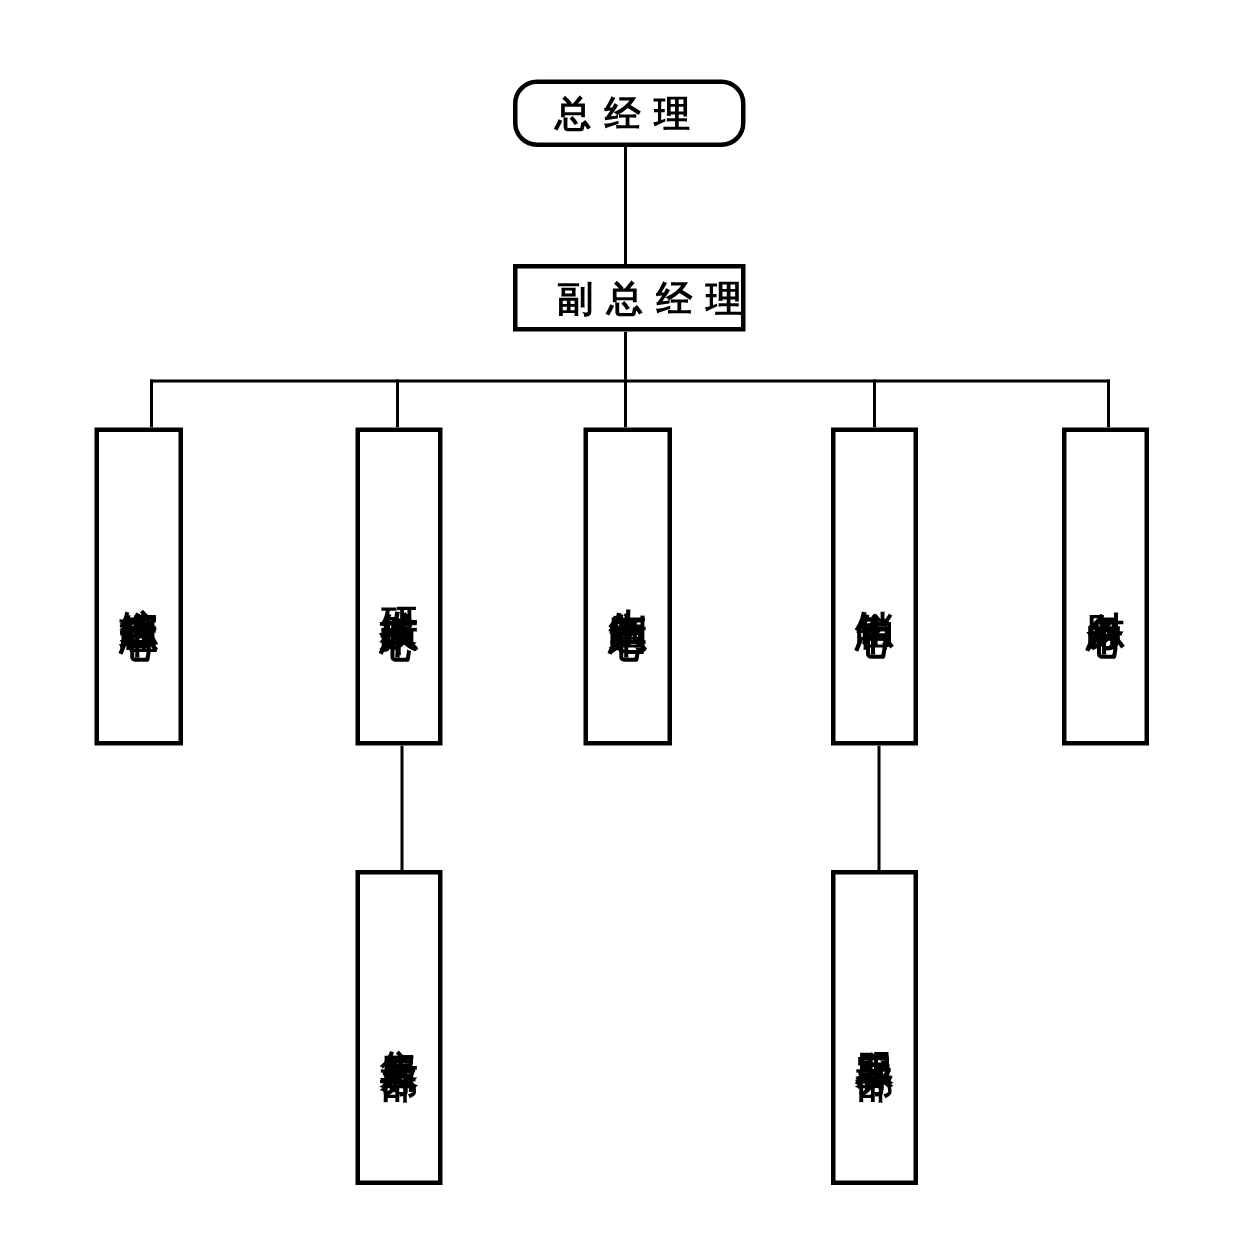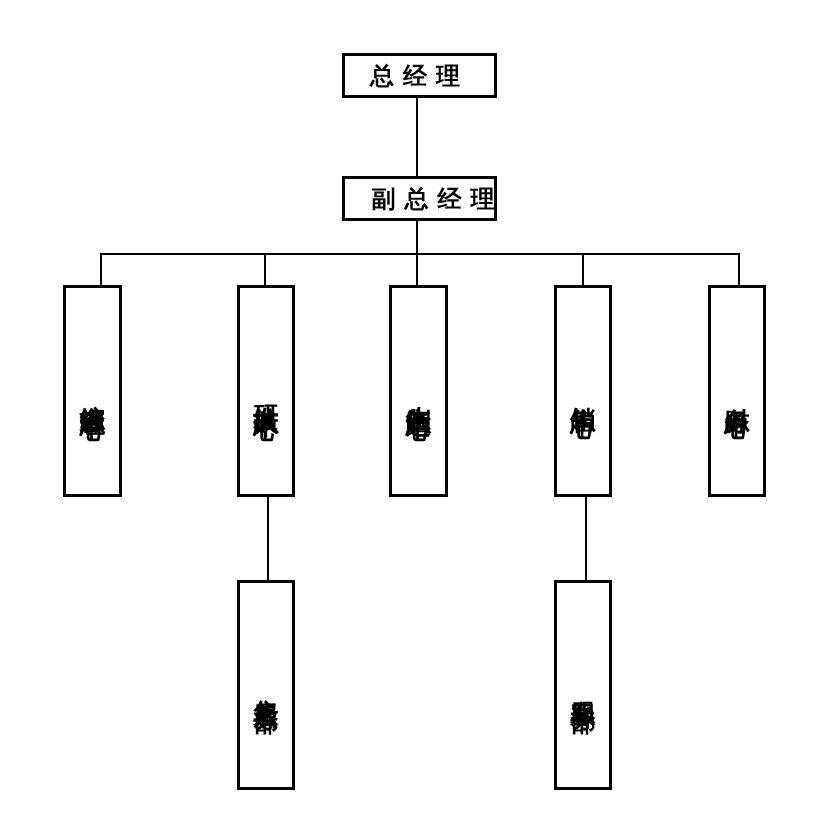--- a/index.html
+++ b/index.html
@@ -39,21 +39,21 @@
     font-weight: bold;
     letter-spacing: 2px;
     line-height: 1;
     white-space: nowrap;
   }
   .line {
     position: absolute;
     background: #000000;
   }
   
-  .n-gm   { left: 342px; top: 53px;  width: 155px; height: 45px; }
+  .n-gm   { left: 342px; top: 53px;  width: 155px; height: 45px; border-radius: 16px; }
   .n-dgm  { left: 342px; top: 176px; width: 155px; height: 45px; padding-left: 36px; }
   .n-d0   { left: 63px;  top: 285px; width: 59px;  height: 212px; }
   .n-d1   { left: 237px; top: 285px; width: 58px;  height: 212px; }
   .n-d2   { left: 389px; top: 285px; width: 59px;  height: 212px; }
   .n-d3   { left: 554px; top: 285px; width: 58px;  height: 212px; }
   .n-d4   { left: 708px; top: 285px; width: 58px;  height: 212px; }
   .n-c1   { left: 237px; top: 580px; width: 58px;  height: 210px; }
   .n-c3   { left: 554px; top: 580px; width: 58px;  height: 210px; }
   
   .l-gm-dgm   { left: 416px; top: 98px;  width: 2px;   height: 78px; }

